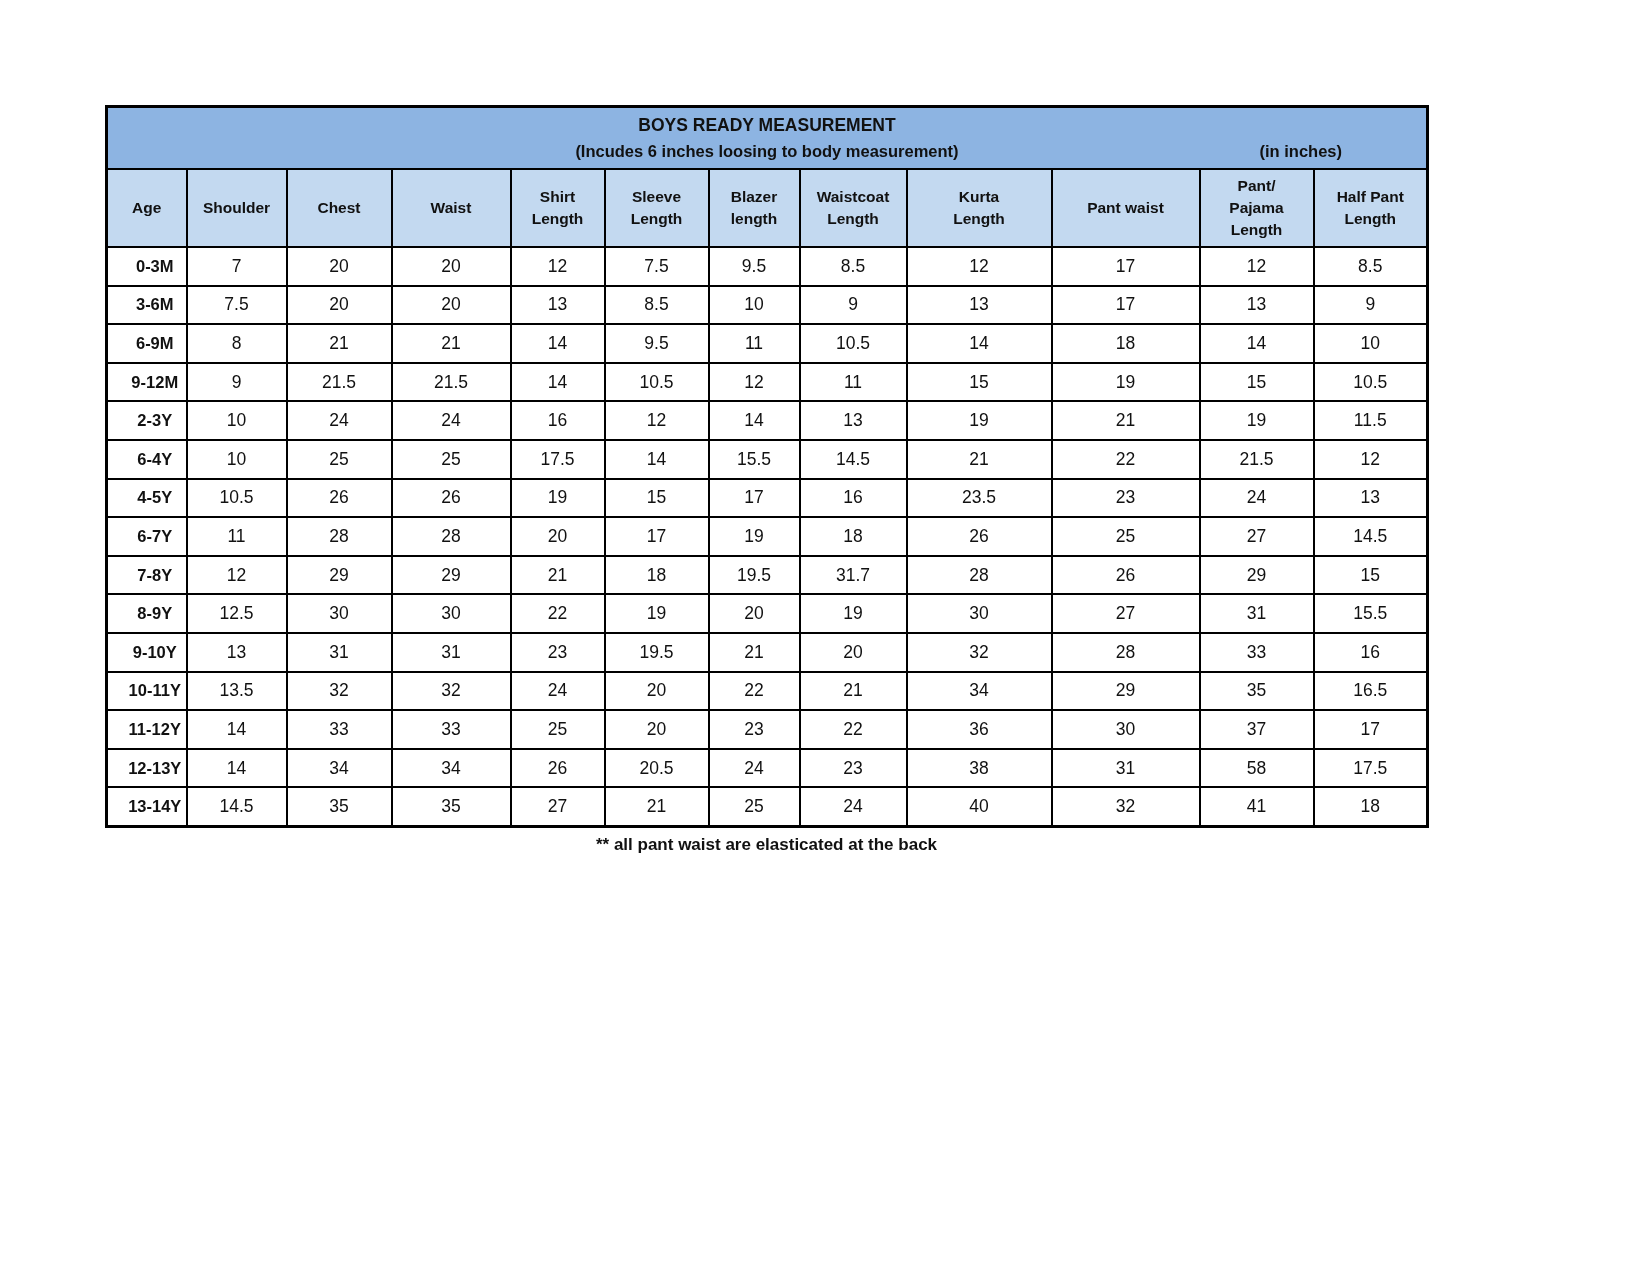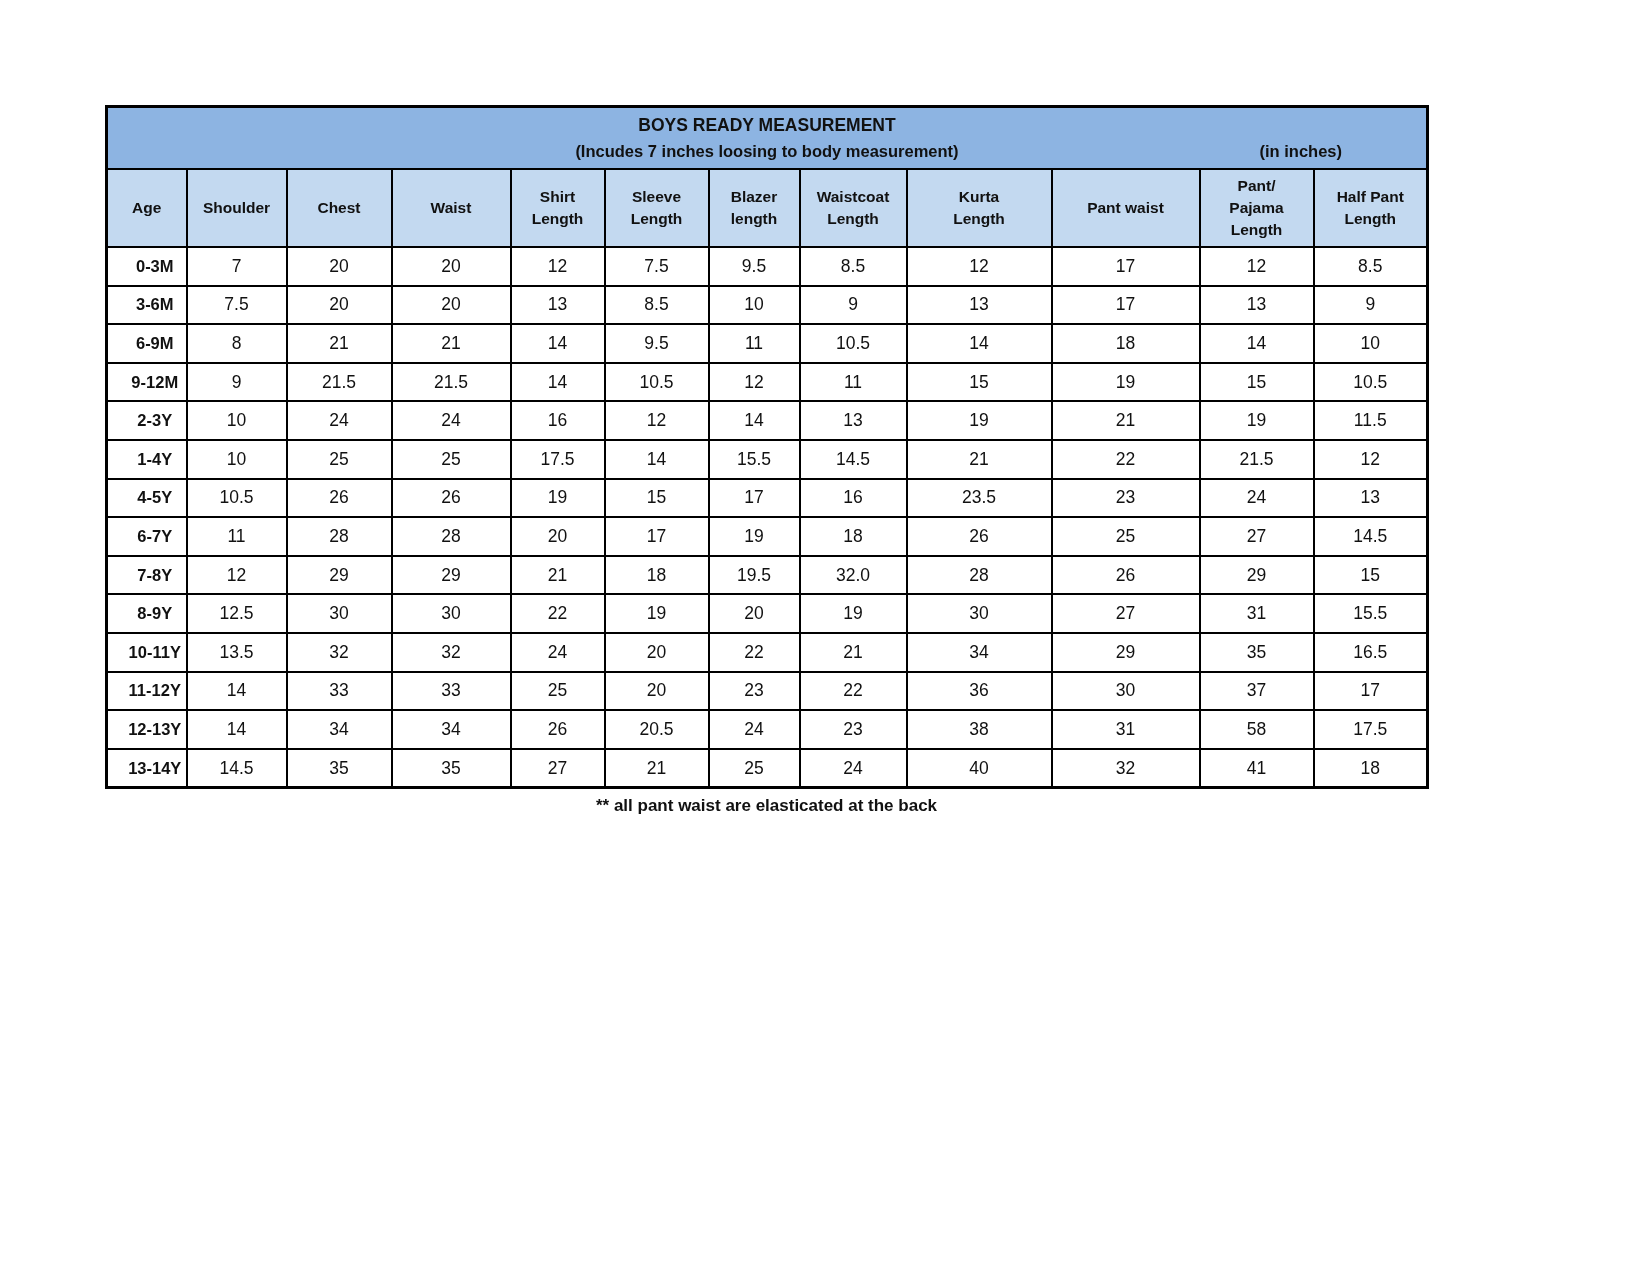--- a/index.html
+++ b/index.html
@@ -98,21 +98,21 @@
         <col style="width: 145px;">
         <col style="width: 148px;">
         <col style="width: 114px;">
         <col style="width: 114px;">
       </colgroup>
     <thead>
       <tr>
         <td class="title-cell" colspan="12">
           <div class="title-line">BOYS READY MEASUREMENT</div>
           <div class="subtitle-line">
-            <span>(Incudes 7 inches loosing to body measurement)</span>
+            <span>(Incudes 6 inches loosing to body measurement)</span>
             <span class="unit-note">(in inches)</span>
           </div>
         </td>
       </tr>
       <tr class="head-row" id="head-row">
           <th>Age</th>
           <th>Shoulder</th>
           <th>Chest</th>
           <th>Waist</th>
           <th>Shirt<br>Length</th>
@@ -190,21 +190,21 @@
           <td>16</td>
           <td>12</td>
           <td>14</td>
           <td>13</td>
           <td>19</td>
           <td>21</td>
           <td>19</td>
           <td>11.5</td>
         </tr>
         <tr>
-          <td class="age-cell">1-4Y</td>
+          <td class="age-cell">6-4Y</td>
           <td>10</td>
           <td>25</td>
           <td>25</td>
           <td>17.5</td>
           <td>14</td>
           <td>15.5</td>
           <td>14.5</td>
           <td>21</td>
           <td>22</td>
           <td>21.5</td>
@@ -239,39 +239,53 @@
           <td>14.5</td>
         </tr>
         <tr>
           <td class="age-cell">7-8Y</td>
           <td>12</td>
           <td>29</td>
           <td>29</td>
           <td>21</td>
           <td>18</td>
           <td>19.5</td>
-          <td>32.0</td>
+          <td>31.7</td>
           <td>28</td>
           <td>26</td>
           <td>29</td>
           <td>15</td>
         </tr>
         <tr>
           <td class="age-cell">8-9Y</td>
           <td>12.5</td>
           <td>30</td>
           <td>30</td>
           <td>22</td>
           <td>19</td>
           <td>20</td>
           <td>19</td>
           <td>30</td>
           <td>27</td>
           <td>31</td>
           <td>15.5</td>
+        </tr>
+        <tr>
+          <td class="age-cell">9-10Y</td>
+          <td>13</td>
+          <td>31</td>
+          <td>31</td>
+          <td>23</td>
+          <td>19.5</td>
+          <td>21</td>
+          <td>20</td>
+          <td>32</td>
+          <td>28</td>
+          <td>33</td>
+          <td>16</td>
         </tr>
         <tr>
           <td class="age-cell">10-11Y</td>
           <td>13.5</td>
           <td>32</td>
           <td>32</td>
           <td>24</td>
           <td>20</td>
           <td>22</td>
           <td>21</td>

